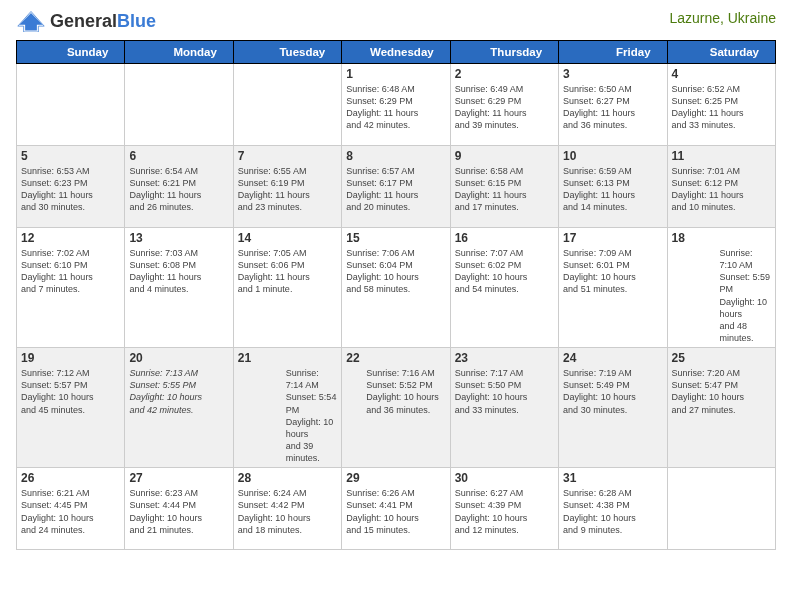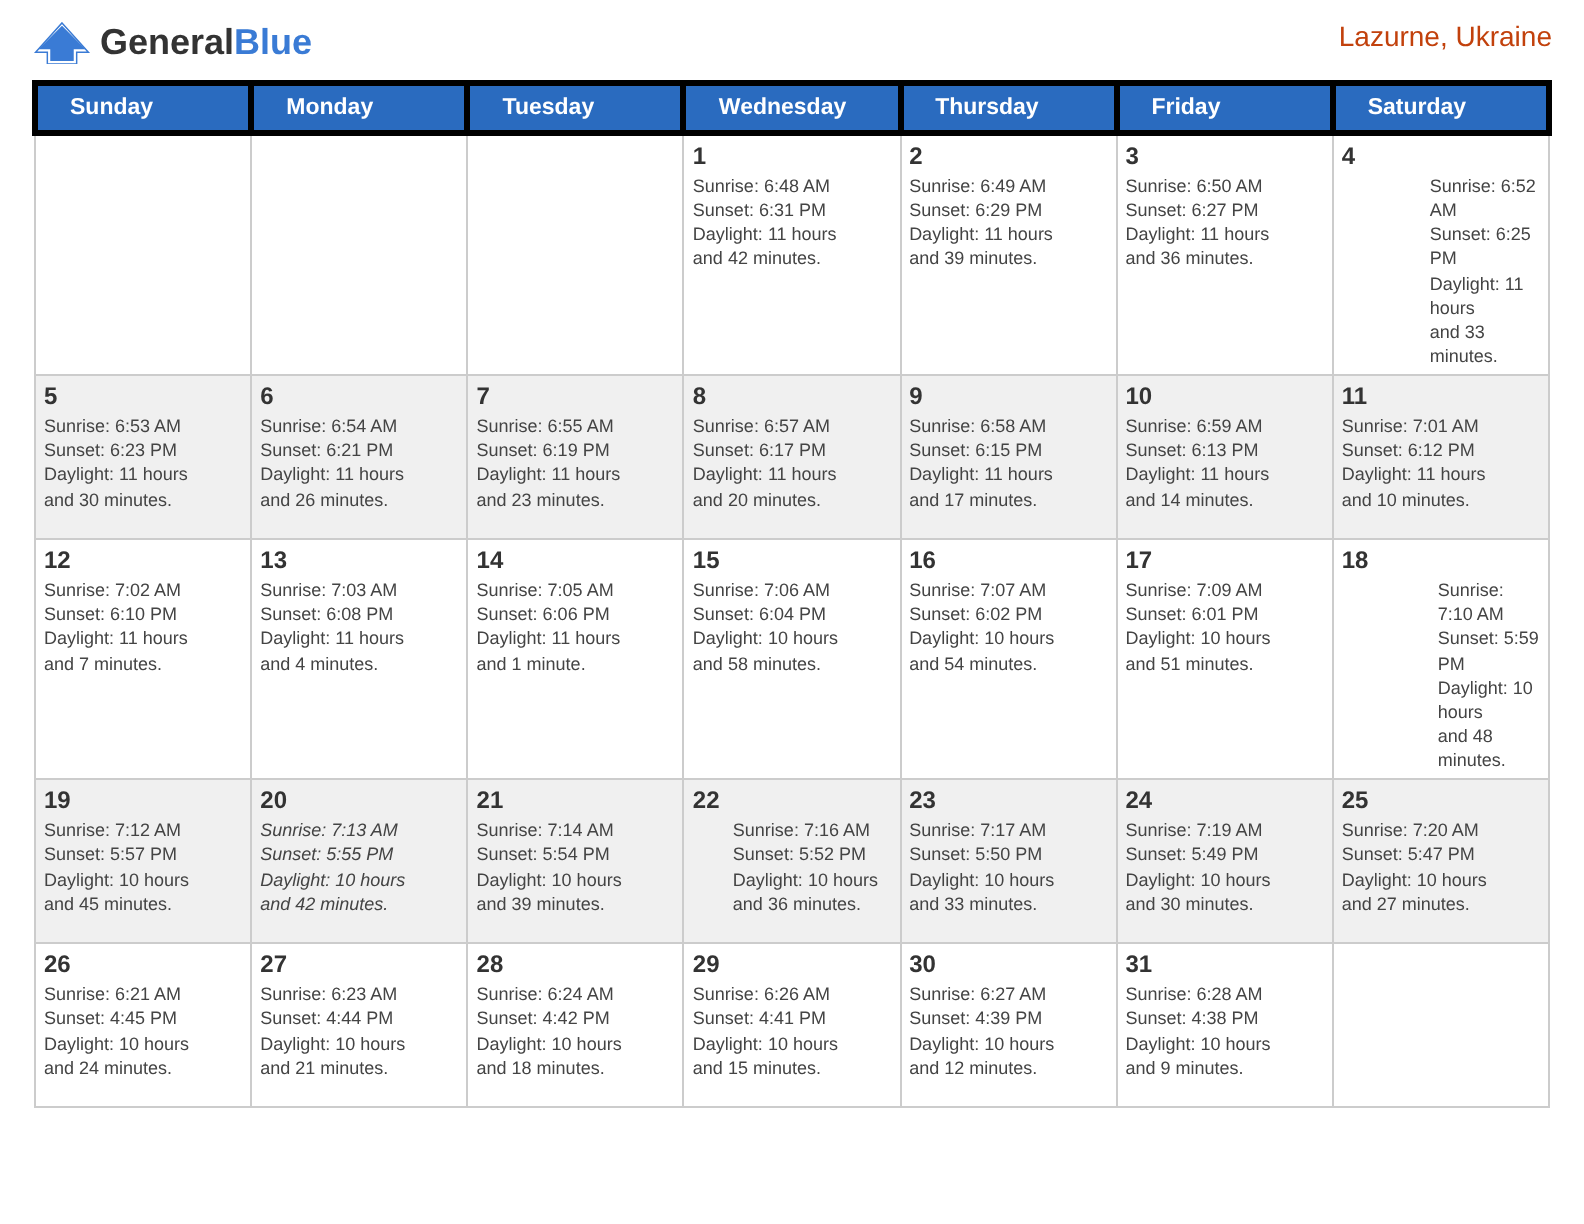--- a/index.html
+++ b/index.html
@@ -34,35 +34,35 @@
     .title-block {
       text-align: right;
     }
     .month-title {
       font-size: 32px;
       color: #333;
       font-weight: normal;
     }
     .subtitle {
       font-size: 14px;
-      color: #c2410c;
+      color: #4d7c0f;
     }
     .calendar {
       width: 100%;
       border-collapse: collapse;
       table-layout: fixed;
     }
     .calendar th {
       background-color: #2a6bbf;
       color: #fff;
       font-size: 11.5px;
       font-weight: bold;
       padding: 5px 16px;
-      text-align: left;
-      border: 3px solid #000000;
+      text-align: right;
+      border: 1px solid #000000;
     }
     .calendar td {
       vertical-align: top;
       border: 1px solid #ccc;
       padding: 3px 4px;
       font-size: 9.5px;
       color: #333;
       height: 82px;
     }
     .day-number {
@@ -123,41 +123,41 @@
         </tr>
     </thead>
     <tbody id="calendar-body">
     <tr>
           <td class="empty-cell"></td>
           <td class="empty-cell"></td>
           <td class="empty-cell"></td>
           <td>
             <span class="day-number">1</span>
             <div class="day-info" style="white-space: pre-line;">Sunrise: 6:48 AM
-Sunset: 6:31 PM
+Sunset: 6:29 PM
 Daylight: 11 hours
 and 42 minutes.</div>
           </td>
           <td>
             <span class="day-number">2</span>
             <div class="day-info" style="white-space: pre-line;">Sunrise: 6:49 AM
 Sunset: 6:29 PM
 Daylight: 11 hours
 and 39 minutes.</div>
           </td>
           <td>
             <span class="day-number">3</span>
             <div class="day-info" style="white-space: pre-line;">Sunrise: 6:50 AM
 Sunset: 6:27 PM
 Daylight: 11 hours
 and 36 minutes.</div>
           </td>
           <td>
             <span class="day-number">4</span>
-            <div class="day-info" style="white-space: pre-line; margin-left: 44px;">Sunrise: 6:52 AM
+            <div class="day-info" style="white-space: pre-line;">Sunrise: 6:52 AM
 Sunset: 6:25 PM
 Daylight: 11 hours
 and 33 minutes.</div>
           </td>
         </tr>
         <tr>
           <td>
             <span class="day-number">5</span>
             <div class="day-info" style="white-space: pre-line;">Sunrise: 6:53 AM
 Sunset: 6:23 PM
@@ -268,21 +268,21 @@
           </td>
           <td>
             <span class="day-number">20</span>
             <div class="day-info" style="white-space: pre-line; font-style: italic;">Sunrise: 7:13 AM
 Sunset: 5:55 PM
 Daylight: 10 hours
 and 42 minutes.</div>
           </td>
           <td>
             <span class="day-number">21</span>
-            <div class="day-info" style="white-space: pre-line;">Sunrise: 7:14 AM
+            <div class="day-info" style="white-space: pre-line; margin-left: 48px;">Sunrise: 7:14 AM
 Sunset: 5:54 PM
 Daylight: 10 hours
 and 39 minutes.</div>
           </td>
           <td>
             <span class="day-number">22</span>
             <div class="day-info" style="white-space: pre-line; margin-left: 20px;">Sunrise: 7:16 AM
 Sunset: 5:52 PM
 Daylight: 10 hours
 and 36 minutes.</div>

